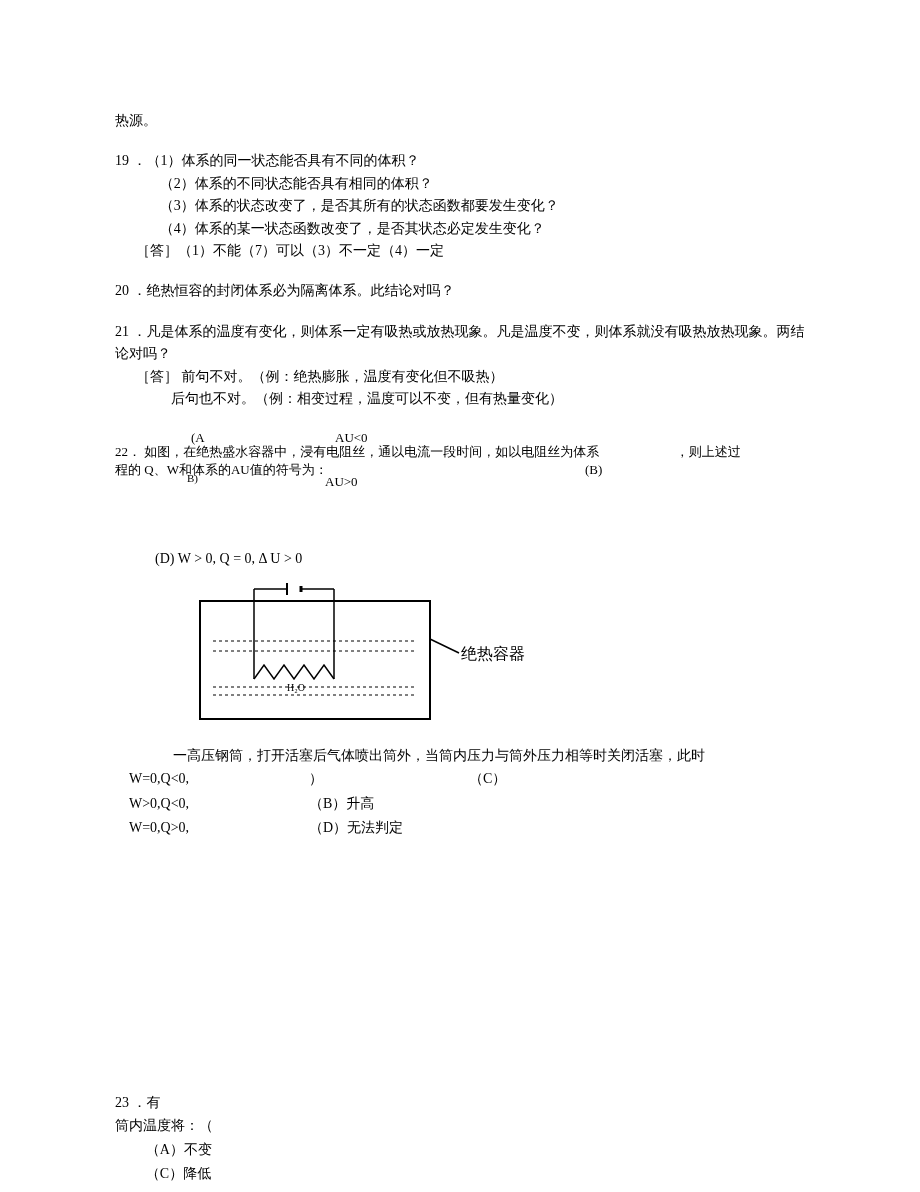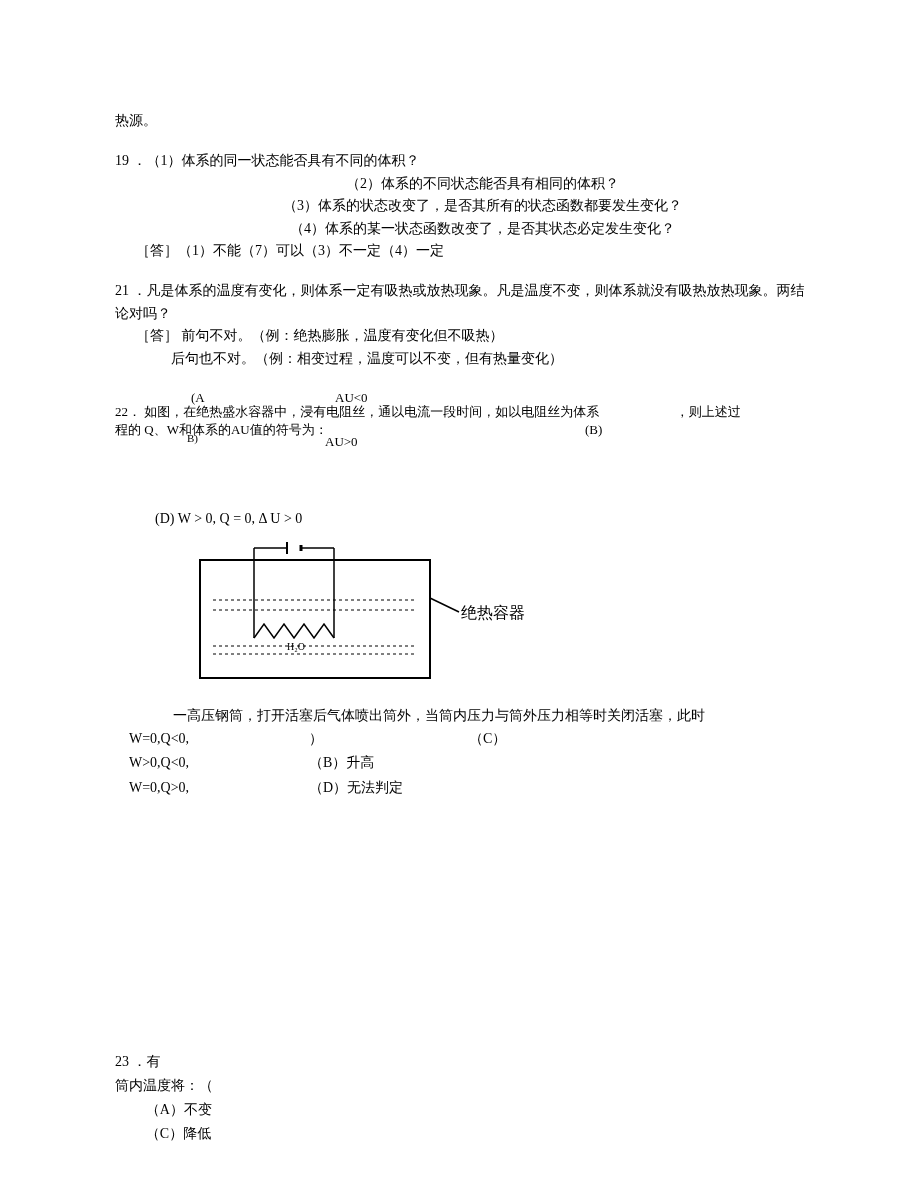--- a/index.html
+++ b/index.html
@@ -14,21 +14,20 @@
   }
   .page {
     padding: 110px 115px 60px 115px;
     position: relative;
   }
   .para {
     margin: 0 0 18px 0;
   }
   .q19-sub {
     padding-left: 3.2em;
-    text-align: center;
   }
   .ans-indent {
     padding-left: 1.5em;
   }
   .ans-indent2 {
     padding-left: 4em;
   }
   .q22-block {
     position: relative;
   }
@@ -81,20 +80,21 @@
 
   <div class="para">
     <div>19 ．（1）体系的同一状态能否具有不同的体积？</div>
     <div class="q19-sub">（2）体系的不同状态能否具有相同的体积？</div>
     <div class="q19-sub">（3）体系的状态改变了，是否其所有的状态函数都要发生变化？</div>
     <div class="q19-sub">（4）体系的某一状态函数改变了，是否其状态必定发生变化？</div>
     <div class="ans-indent">［答］（1）不能（7）可以（3）不一定（4）一定</div>
   </div>
 
   <div class="para">
+    <div>20 ．绝热恒容的封闭体系必为隔离体系。此结论对吗？</div>
   </div>
 
   <div class="para">
     <div>21 ．凡是体系的温度有变化，则体系一定有吸热或放热现象。凡是温度不变，则体系就没有吸热放热现象。两结论对吗？</div>
     <div class="ans-indent">［答］   前句不对。（例：绝热膨胀，温度有变化但不吸热）</div>
     <div class="ans-indent2">后句也不对。（例：相变过程，温度可以不变，但有热量变化）</div>
   </div>
 
   <div class="q22-block" style="height:60px;">
     <span class="q22-abs q22a">(A</span>

